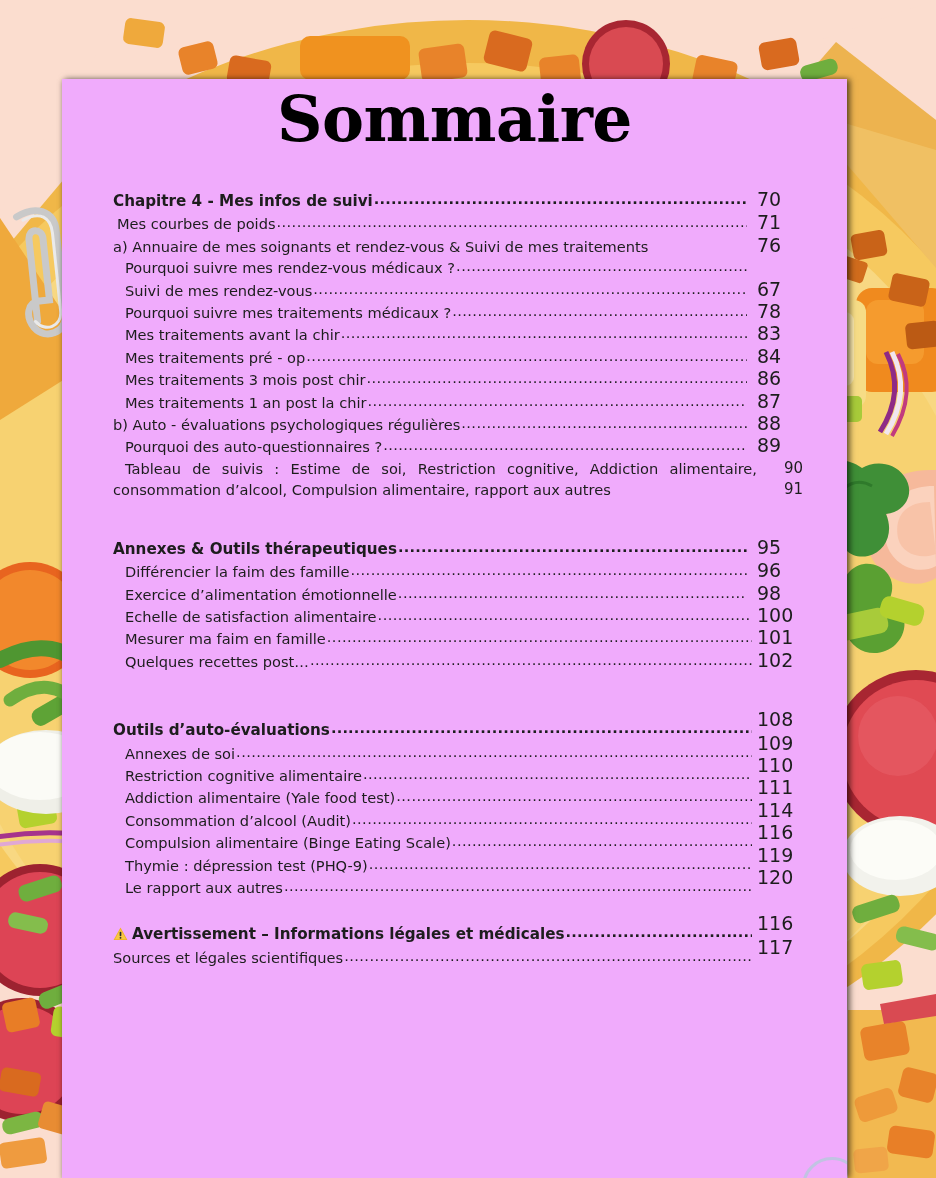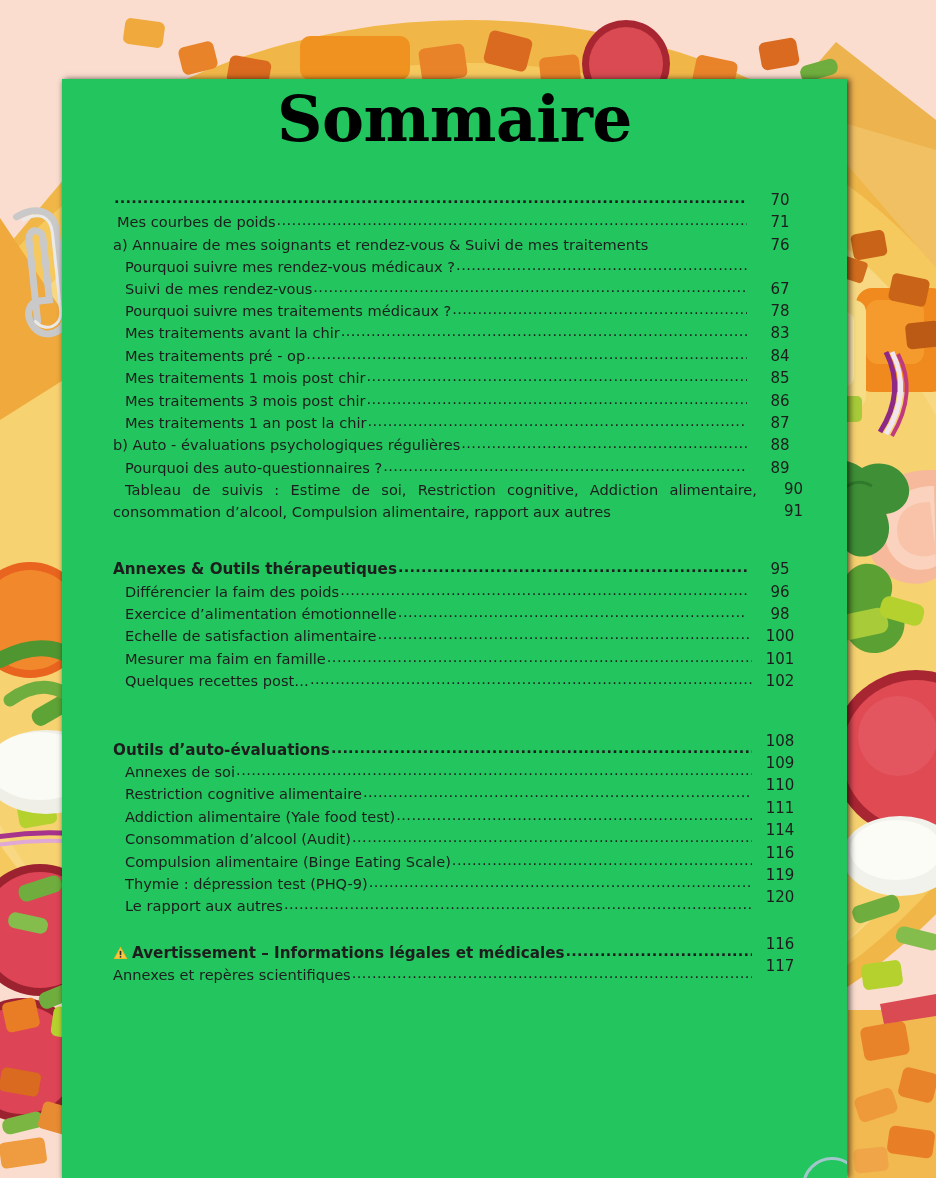--- a/index.html
+++ b/index.html
@@ -25,21 +25,21 @@
   }
   .bg svg { position: absolute; inset: 0; display: block; }
 
   
   .sheet {
     position: absolute;
     left: 62px;
     top: 79px;
     width: 785px;
     height: 1099px;
-    background: #22c55e;
+    background: #f0abfc;
     box-shadow: 3px 0 6px rgba(0,0,0,0.55), 0 2px 5px rgba(0,0,0,0.25);
   }
 
   .sheet-inner {
     position: absolute;
     left: 0;
     top: 0;
     width: 785px;
     height: 1099px;
     overflow: hidden;
@@ -111,23 +111,23 @@
   .row .leader::after {
     content: "........................................................................................................................................................";
     display: block;
     white-space: nowrap;
   }
   .row.no-leader .leader::after { content: ""; }
 
   .row .pg {
     flex: 0 0 auto;
     width: 46px;
-    text-align: center;
+    text-align: left;
     padding-left: 10px;
-    font-size: 15px;
+    font-size: 19px;
   }
   .row .pg.w3 { padding-left: 5px; }
 
   .row.bold .label { font-weight: 700; font-size: 15.2px; }
   .row.bold { font-size: 15.2px; }
   .row.bold .leader { font-weight: 700; letter-spacing: 0.2px; }
 
   .row.under .label {
     text-underline-offset: 2px;
   }
@@ -309,20 +309,21 @@
   </div>
 
   <div class="sheet">
     <div class="sheet-inner">
 
       <div class="doc-title">Sommaire</div>
 
       <div class="toc" id="toc-root">
           <div class="block">
             <div class="row bold">
+              <span class="label">Chapitre 4 - Mes infos de suivi</span>
               <span class="leader"></span>
               <span class="pg">70</span>
             </div>
             <div class="row indent1">
               <span class="label">Mes courbes de poids</span>
               <span class="leader"></span>
               <span class="pg">71</span>
             </div>
             <div class="row under no-leader">
               <span class="label">a) Annuaire de mes soignants et rendez-vous &amp; Suivi de mes traitements</span>
@@ -346,25 +347,20 @@
             </div>
             <div class="row indent2">
               <span class="label">Mes traitements avant la chir</span>
               <span class="leader"></span>
               <span class="pg">83</span>
             </div>
             <div class="row indent2">
               <span class="label">Mes traitements pré - op</span>
               <span class="leader"></span>
               <span class="pg">84</span>
-            </div>
-            <div class="row indent2">
-              <span class="label">Mes traitements 1 mois post chir</span>
-              <span class="leader"></span>
-              <span class="pg">85</span>
             </div>
             <div class="row indent2">
               <span class="label">Mes traitements 3 mois post chir</span>
               <span class="leader"></span>
               <span class="pg">86</span>
             </div>
             <div class="row indent2">
               <span class="label">Mes traitements 1 an post la chir</span>
               <span class="leader"></span>
               <span class="pg">87</span>
@@ -388,21 +384,21 @@
             </div>
           </div>
           <div class="gap-lg"></div>
           <div class="block">
             <div class="row bold">
               <span class="label">Annexes &amp; Outils thérapeutiques</span>
               <span class="leader"></span>
               <span class="pg">95</span>
             </div>
             <div class="row indent2">
-              <span class="label">Différencier la faim des poids</span>
+              <span class="label">Différencier la faim des famille</span>
               <span class="leader"></span>
               <span class="pg">96</span>
             </div>
             <div class="row indent2">
               <span class="label">Exercice d’alimentation émotionnelle</span>
               <span class="leader"></span>
               <span class="pg">98</span>
             </div>
             <div class="row indent2">
               <span class="label">Echelle de satisfaction alimentaire</span>
@@ -469,21 +465,21 @@
               <span class="label"><svg class="warn-icon" viewBox="0 0 16 15" xmlns="http://www.w3.org/2000/svg">
                   <path d="M8 0.6 L15.4 14 L0.6 14 Z" fill="#f0b323"></path>
                   <path d="M8 2.4 L13.9 13.1 L2.1 13.1 Z" fill="#f7c744"></path>
                   <rect x="7.1" y="5.2" width="1.8" height="4.8" rx="0.8" fill="#2b2b2b"></rect>
                   <circle cx="8" cy="11.6" r="1.0" fill="#2b2b2b"></circle>
                 </svg><span class="lbl-txt">Avertissement – Informations légales et médicales</span></span>
               <span class="leader"></span>
               <span class="pg w3">116</span>
             </div>
             <div class="row">
-              <span class="label">Annexes et repères scientifiques</span>
+              <span class="label">Sources et légales scientifiques</span>
               <span class="leader"></span>
               <span class="pg w3">117</span>
             </div>
           </div>
         </div>
 
       <div class="bottom-arc"></div>
     </div>
   </div>
 

